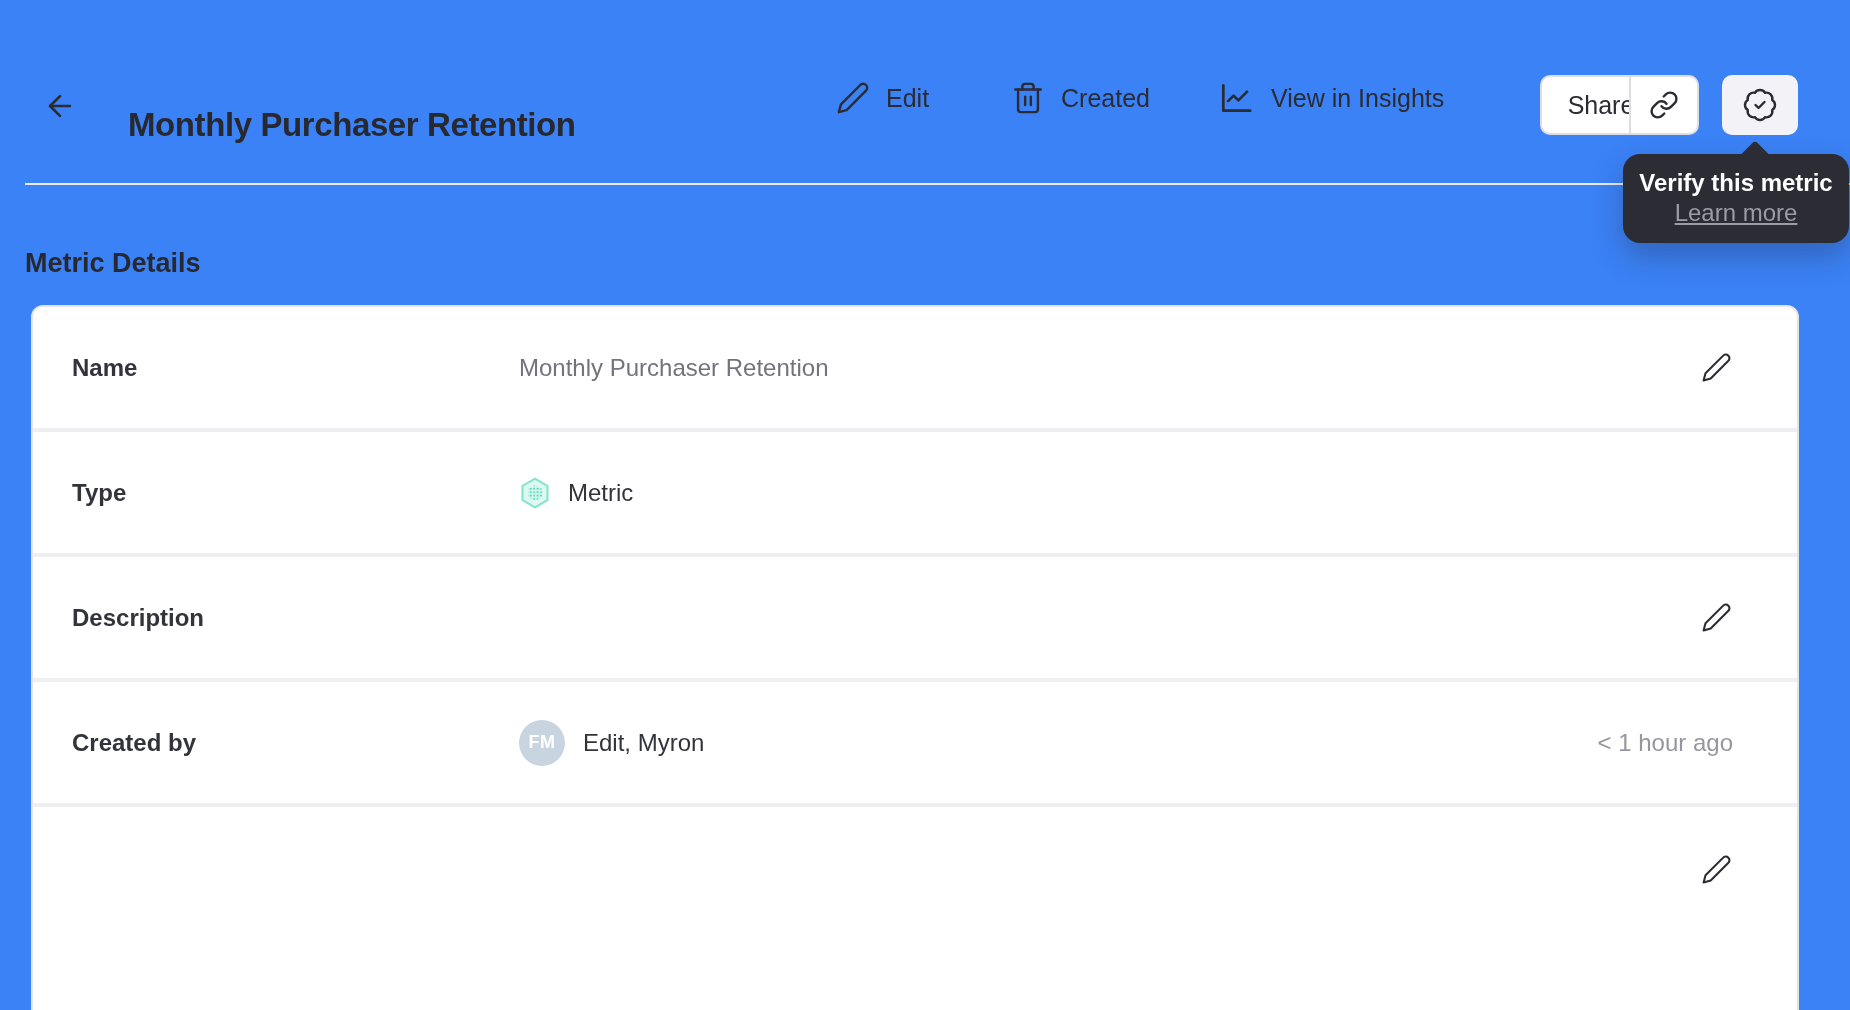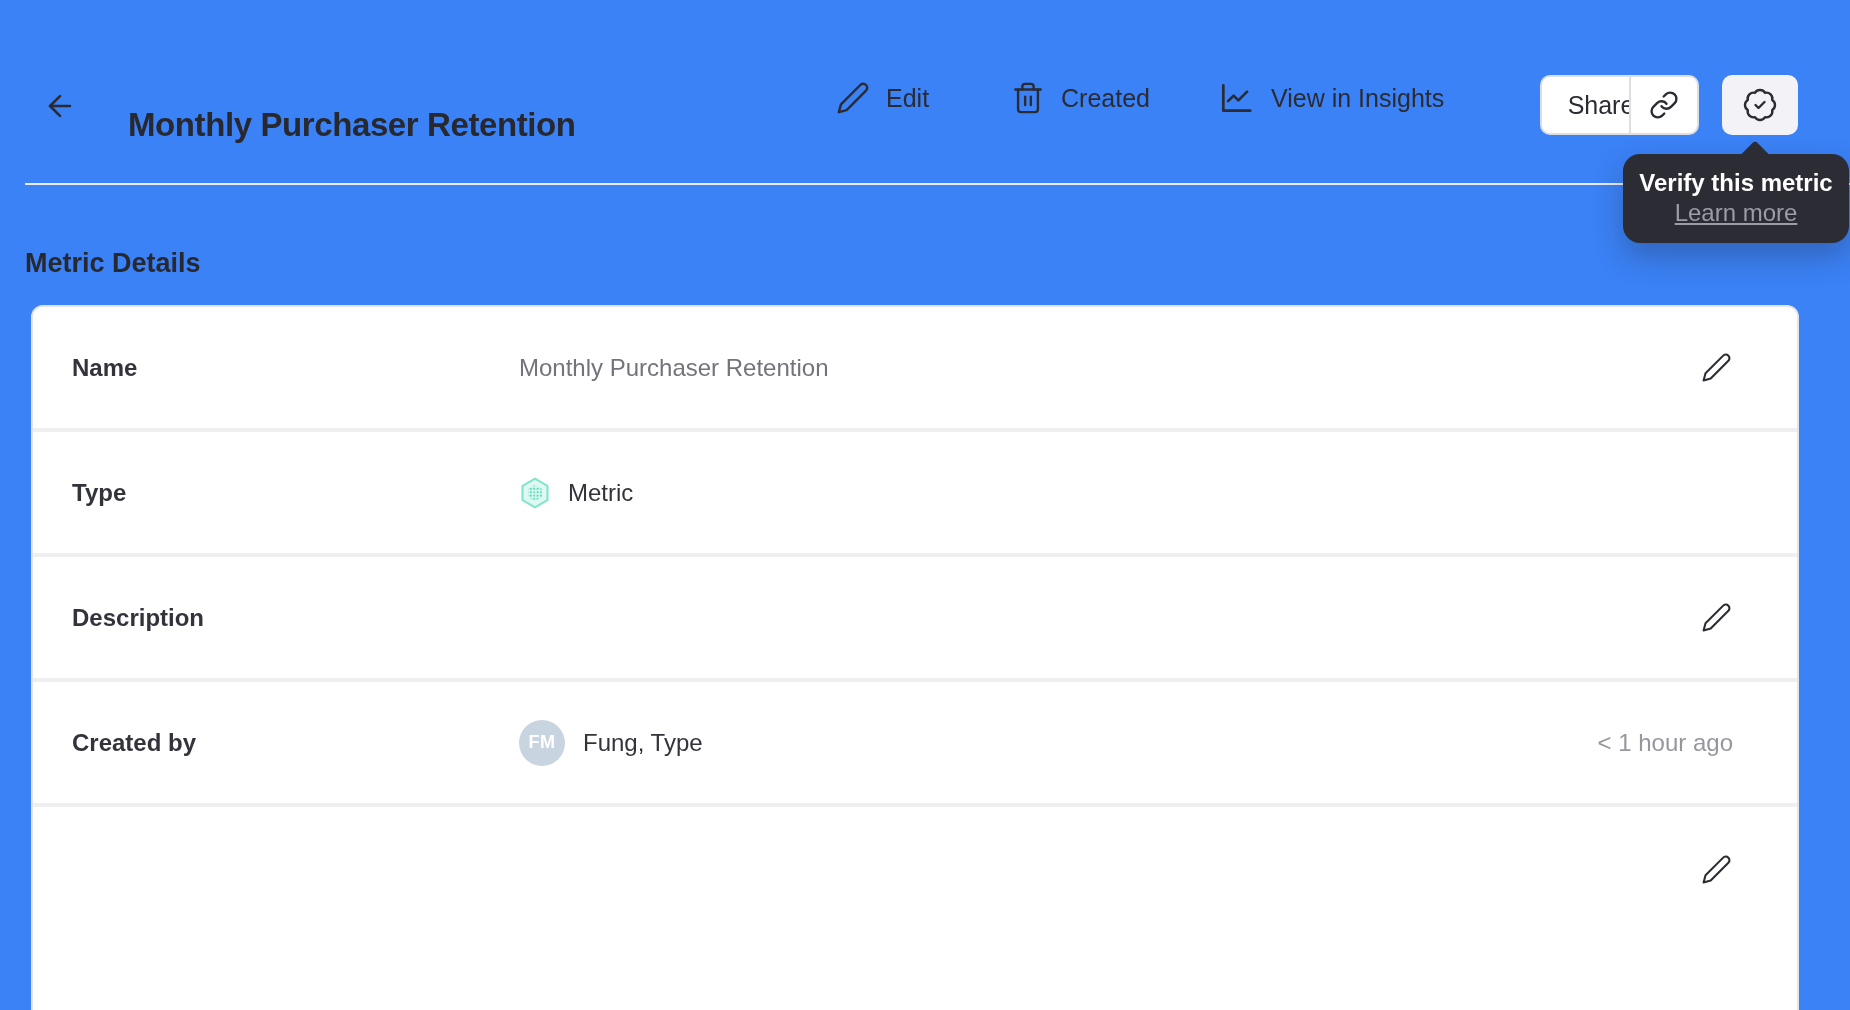--- a/index.html
+++ b/index.html
@@ -259,21 +259,21 @@
           </span>
         </span>
       </div>
     </div>
 
 
     <div class="row">
       <div class="row-label">Created by</div>
       <div class="created-value">
         <span class="avatar">FM</span>
-        <span class="row-value dark">Fung, Type</span>
+        <span class="row-value dark">Edit, Myron</span>
       </div>
       <div class="row-right">
         <span class="timestamp">&lt; 1 hour ago</span>
       </div>
     </div>
 
     <div class="row">
       <div class="row-value"></div>
       <div class="row-right">
         <span class="row-edit">

